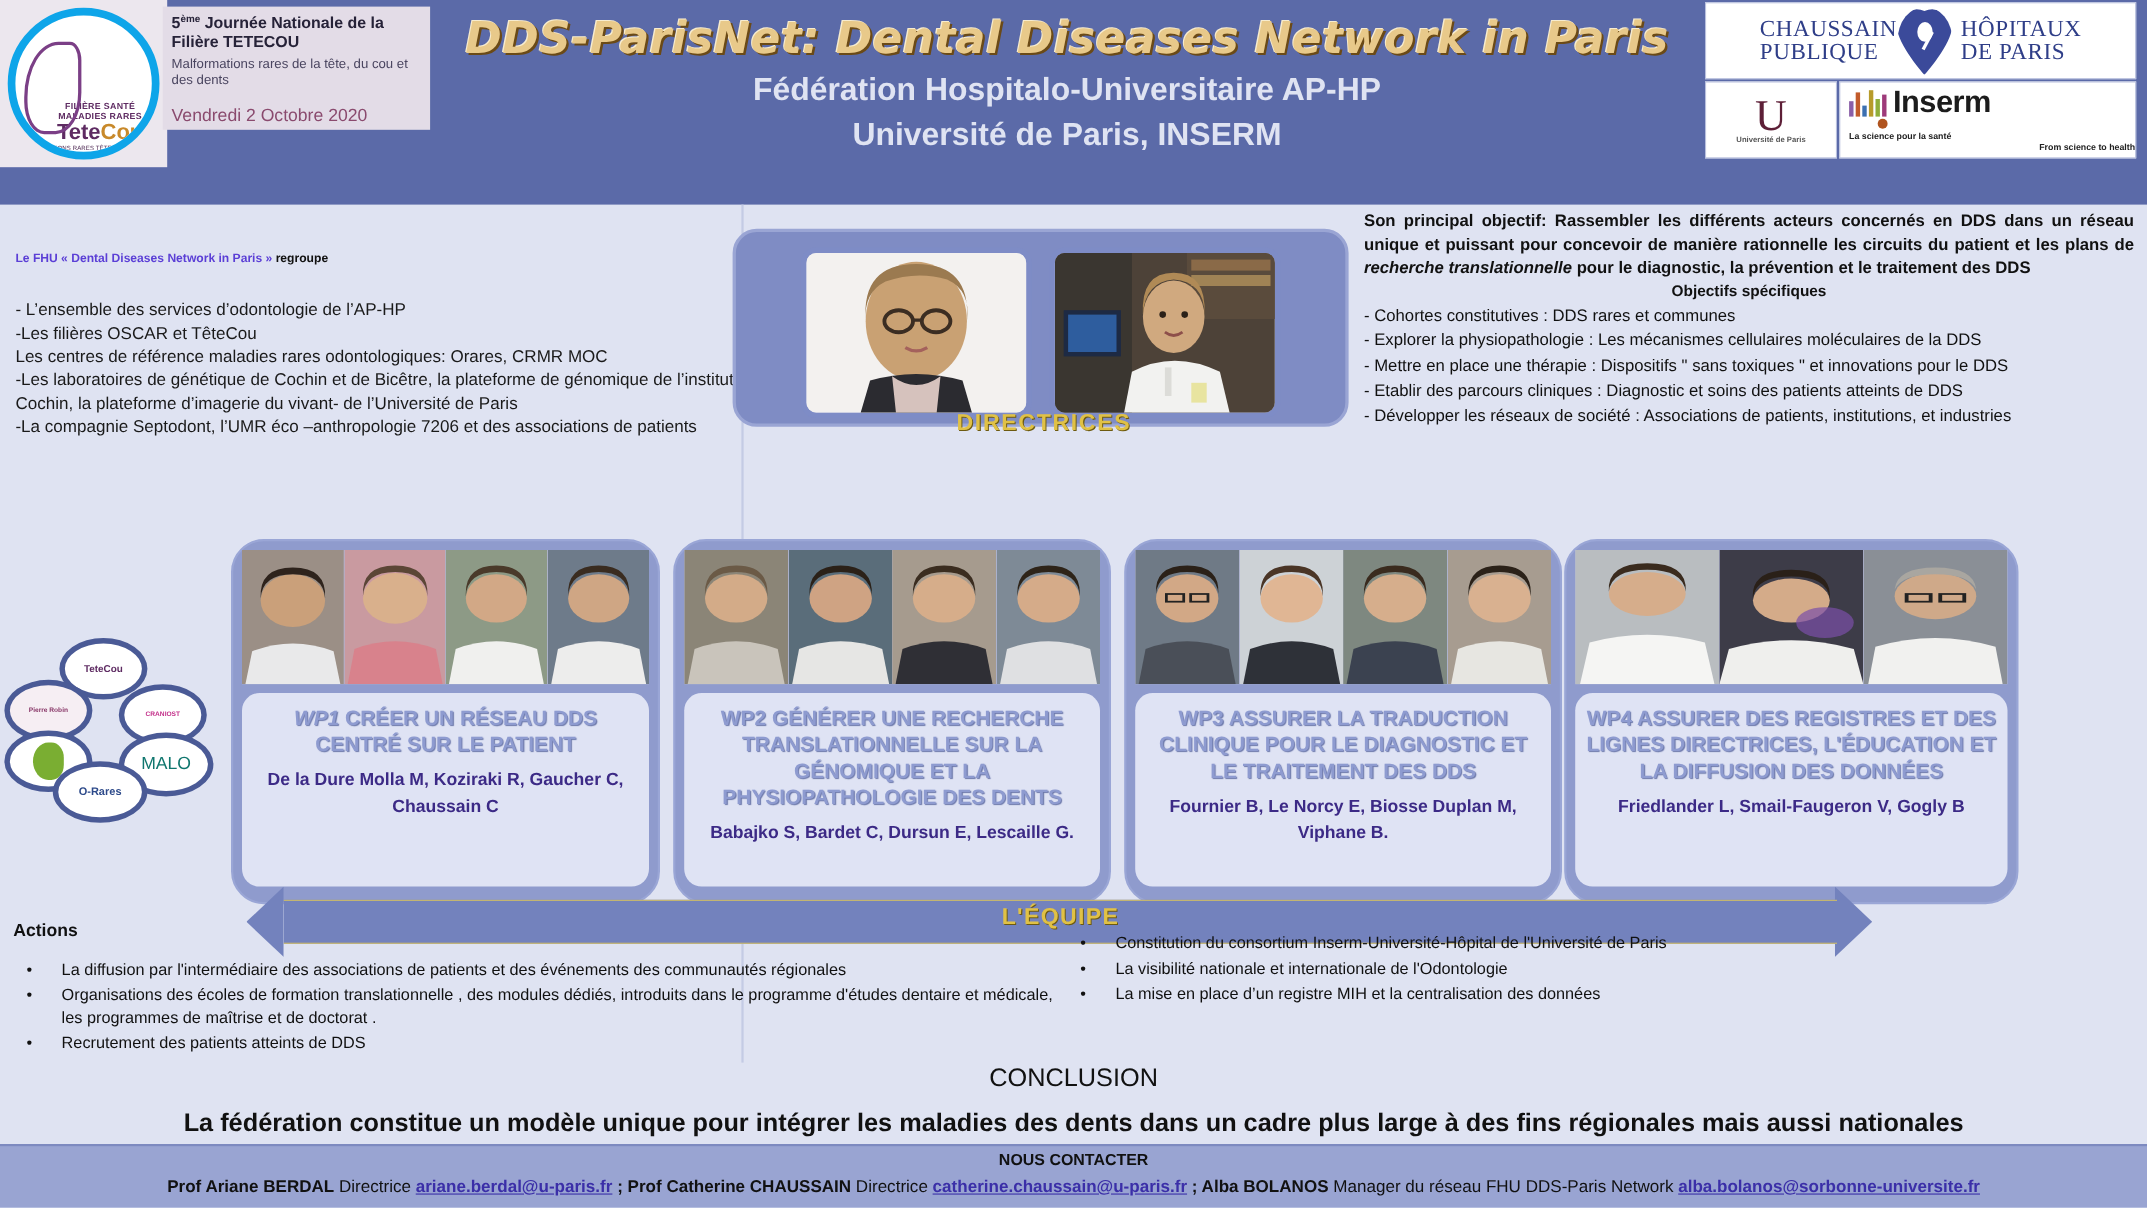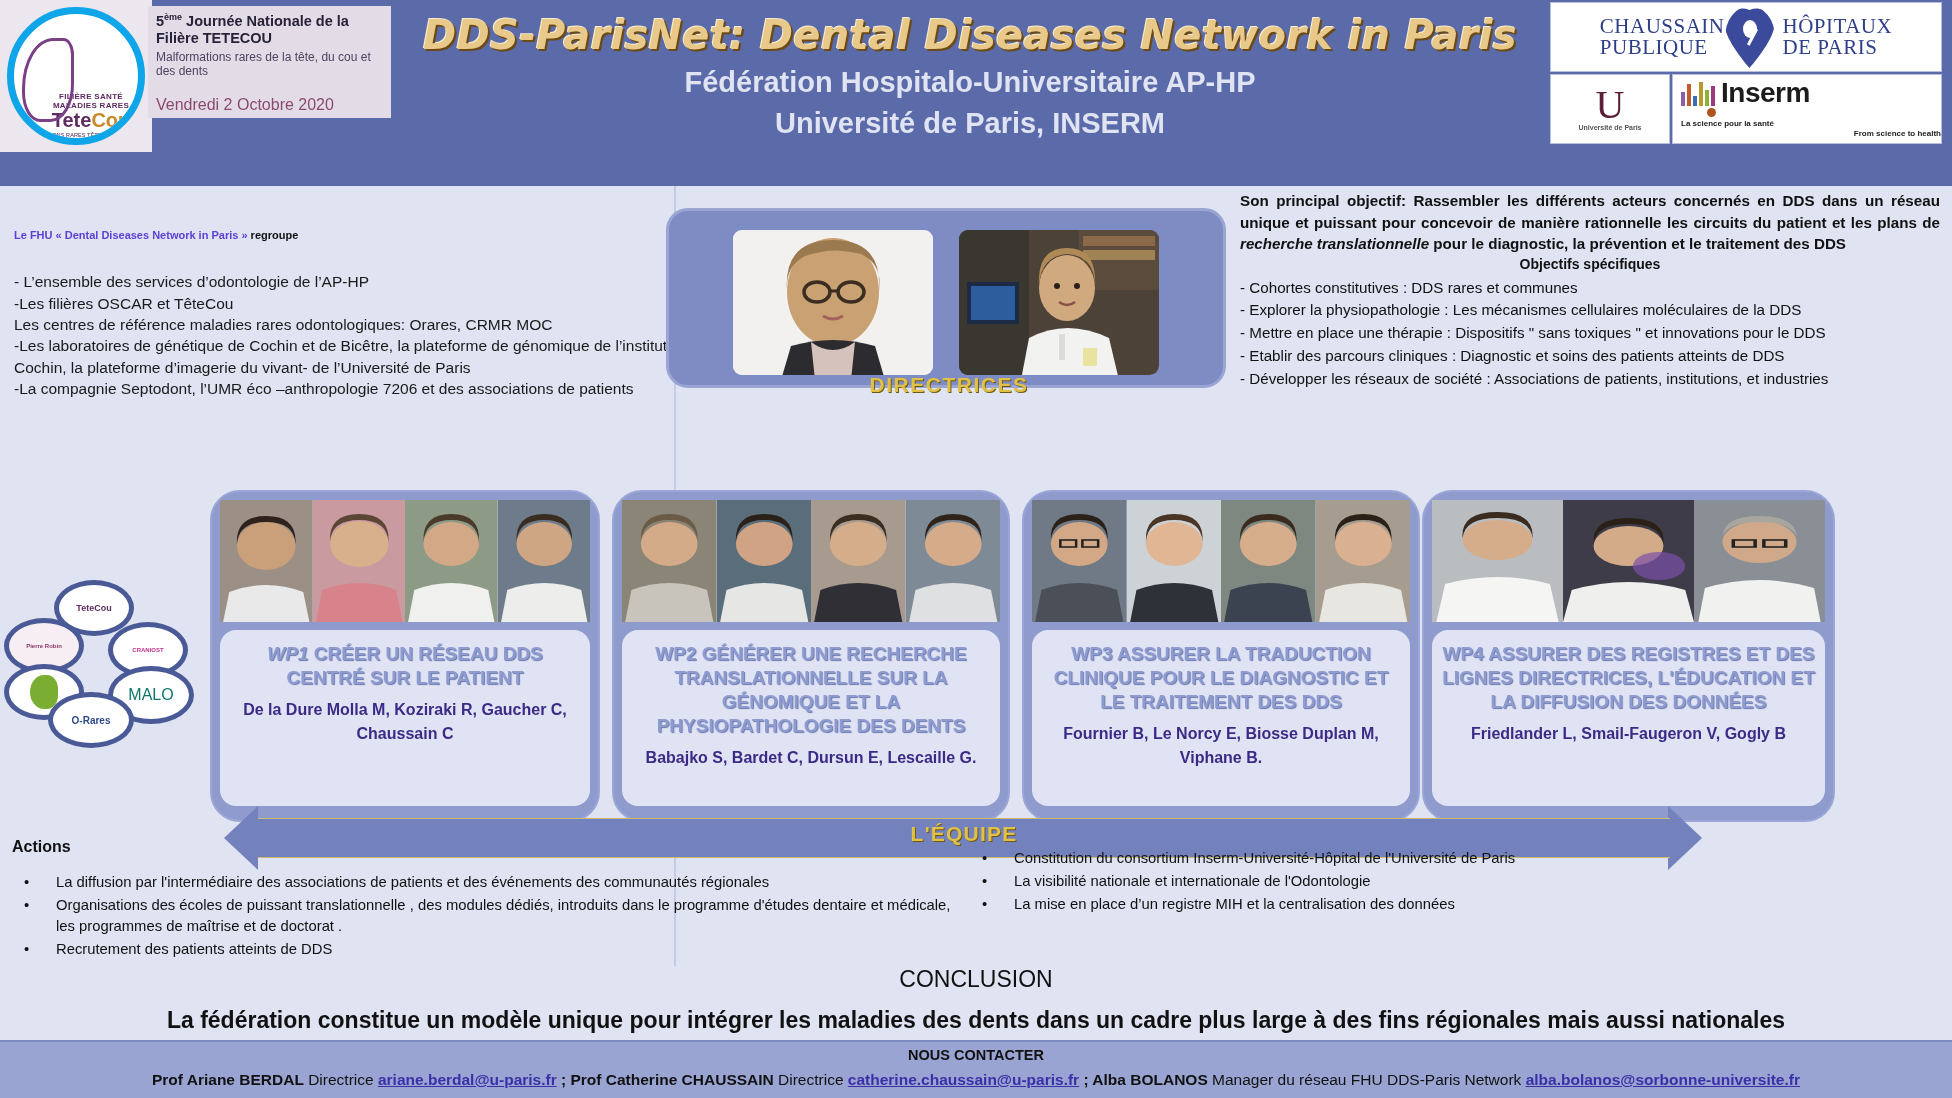--- a/index.html
+++ b/index.html
@@ -518,21 +518,21 @@
 
   <div class="actions-title">Actions</div>
 
   <div class="actions-left">
     <div class="bul">
       <span class="dot">•</span>
       <span class="txt">La diffusion par l'intermédiaire des associations de patients et des événements des communautés régionales</span>
     </div>
     <div class="bul">
       <span class="dot">•</span>
-      <span class="txt">Organisations des écoles de puissant translationnelle , des modules dédiés, introduits dans le programme d'études dentaire et médicale, les programmes de maîtrise et de doctorat .</span>
+      <span class="txt">Organisations des écoles de formation translationnelle , des modules dédiés, introduits dans le programme d'études dentaire et médicale, les programmes de maîtrise et de doctorat .</span>
     </div>
     <div class="bul">
       <span class="dot">•</span>
       <span class="txt">Recrutement des patients atteints de DDS</span>
     </div>
   </div>
 
   <div class="actions-right">
     <div class="bul">
       <span class="dot">•</span>

